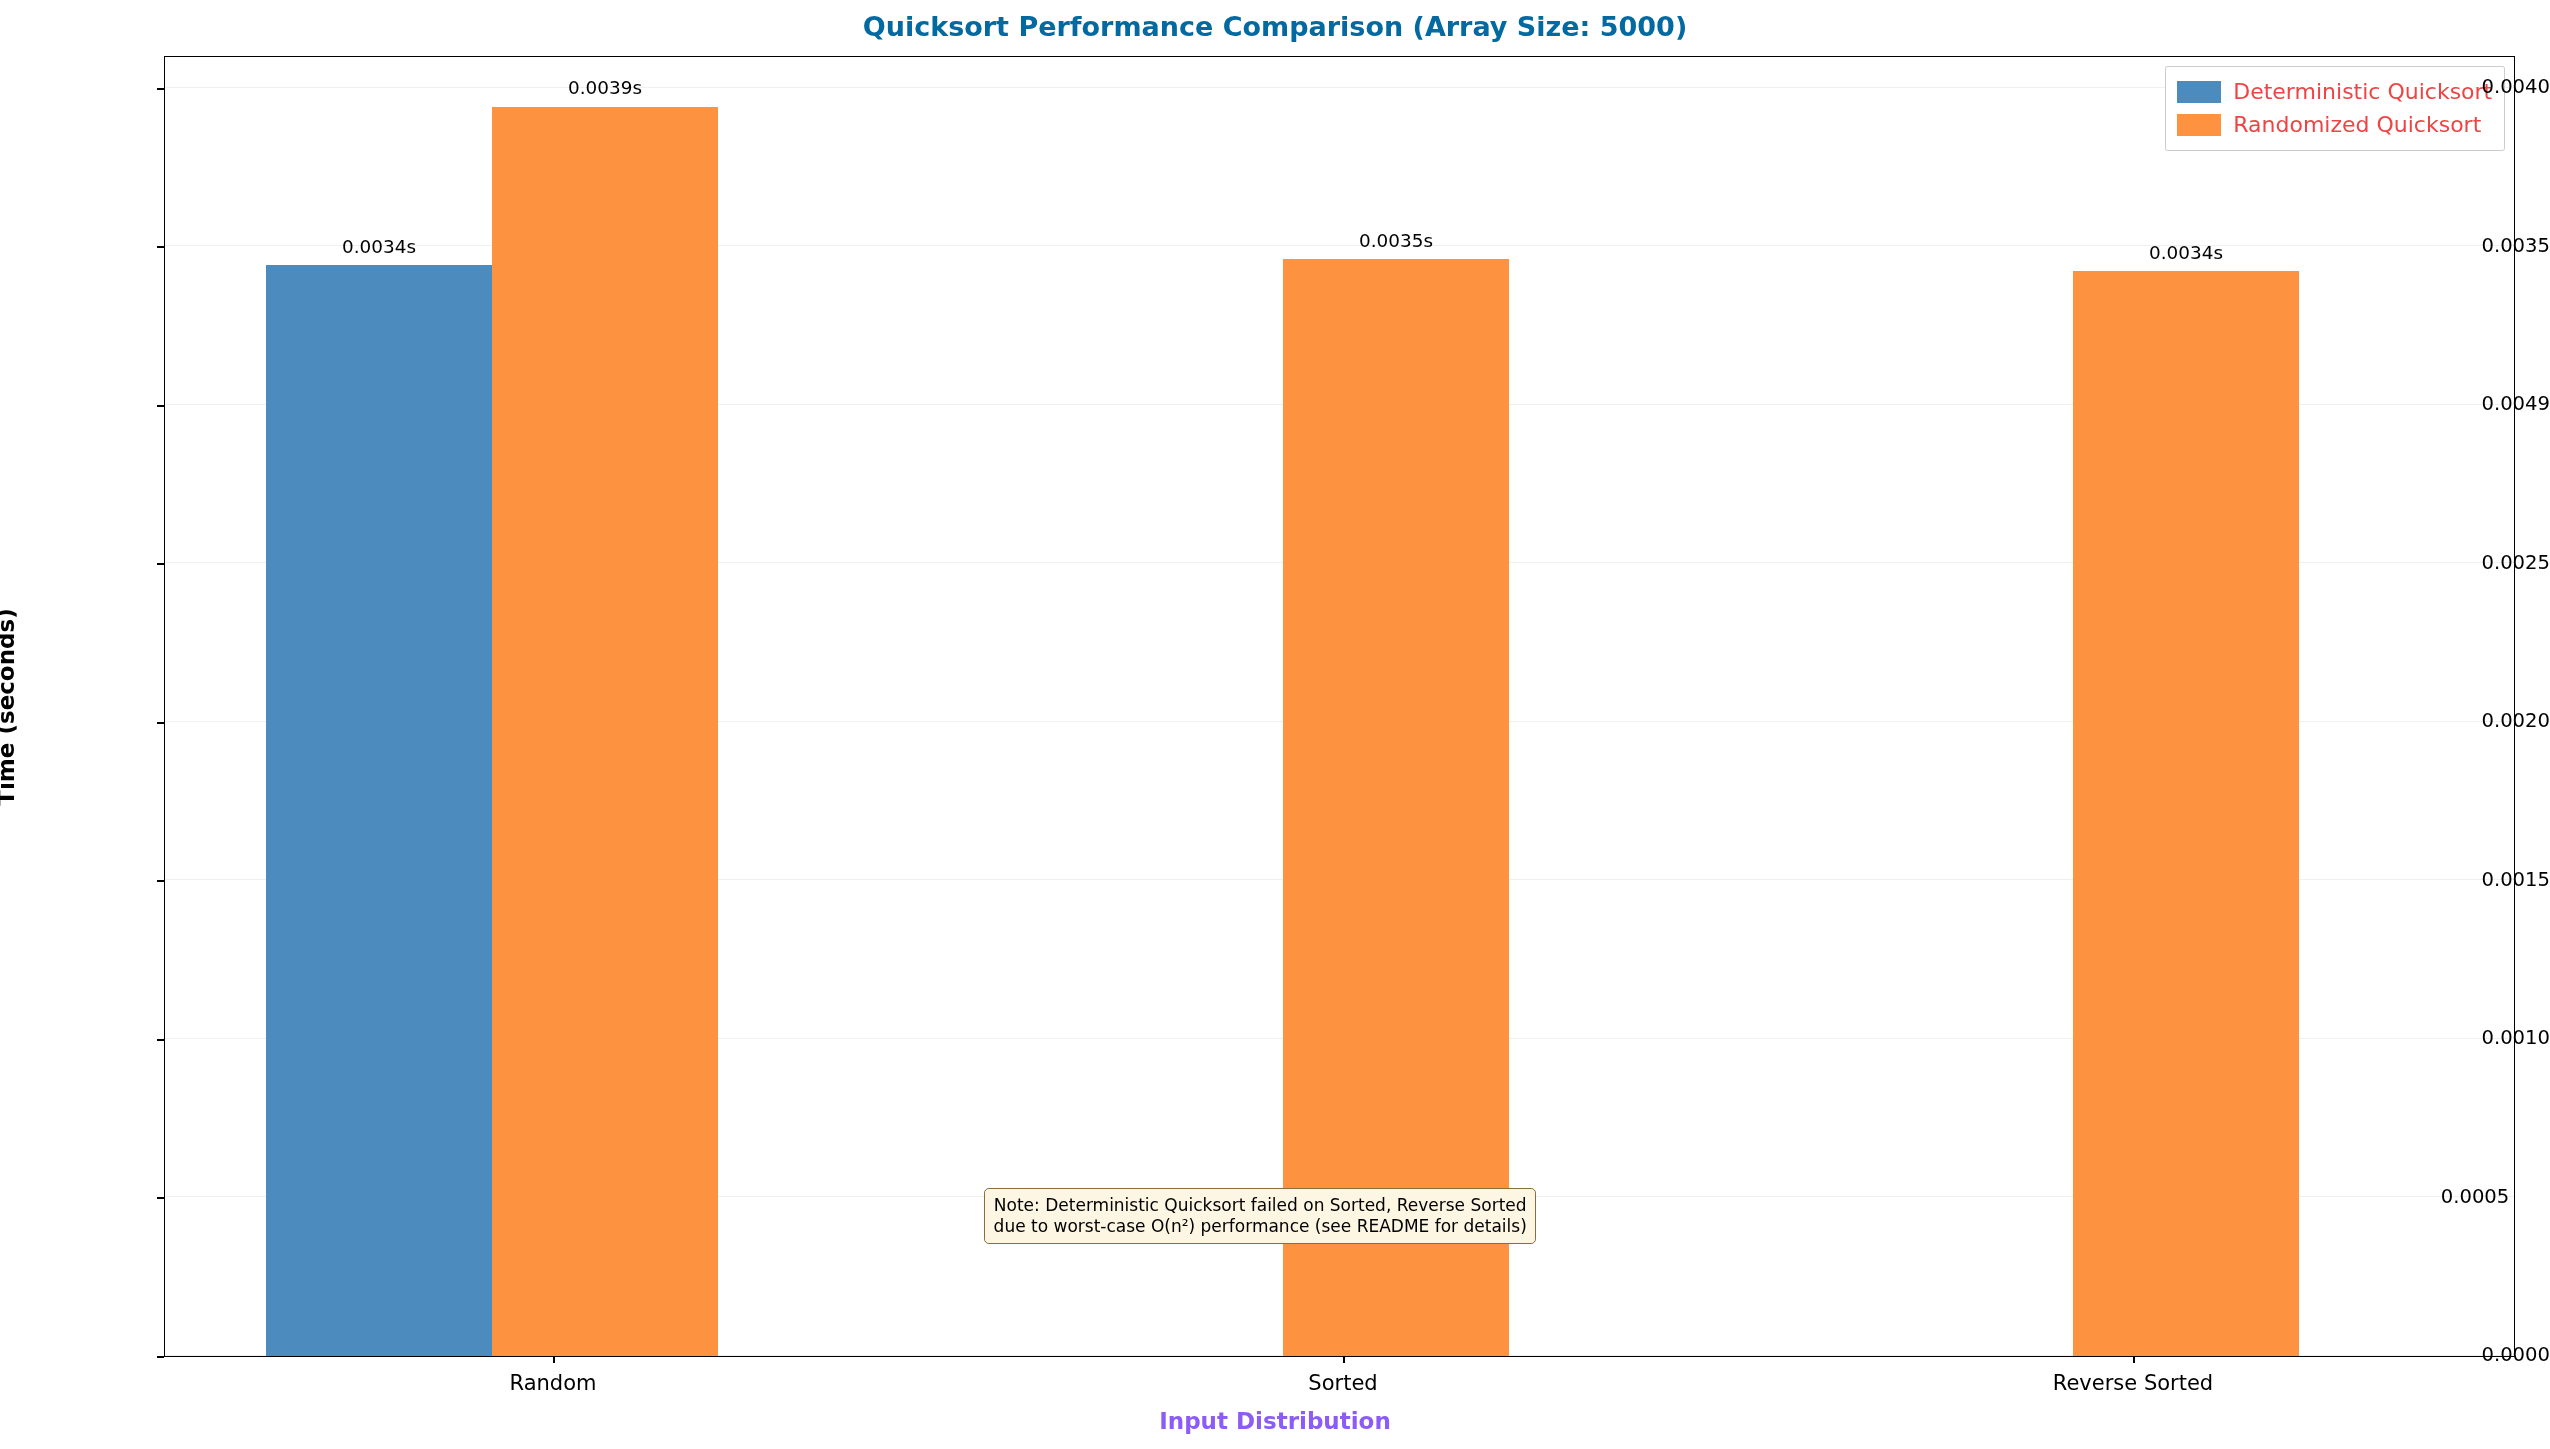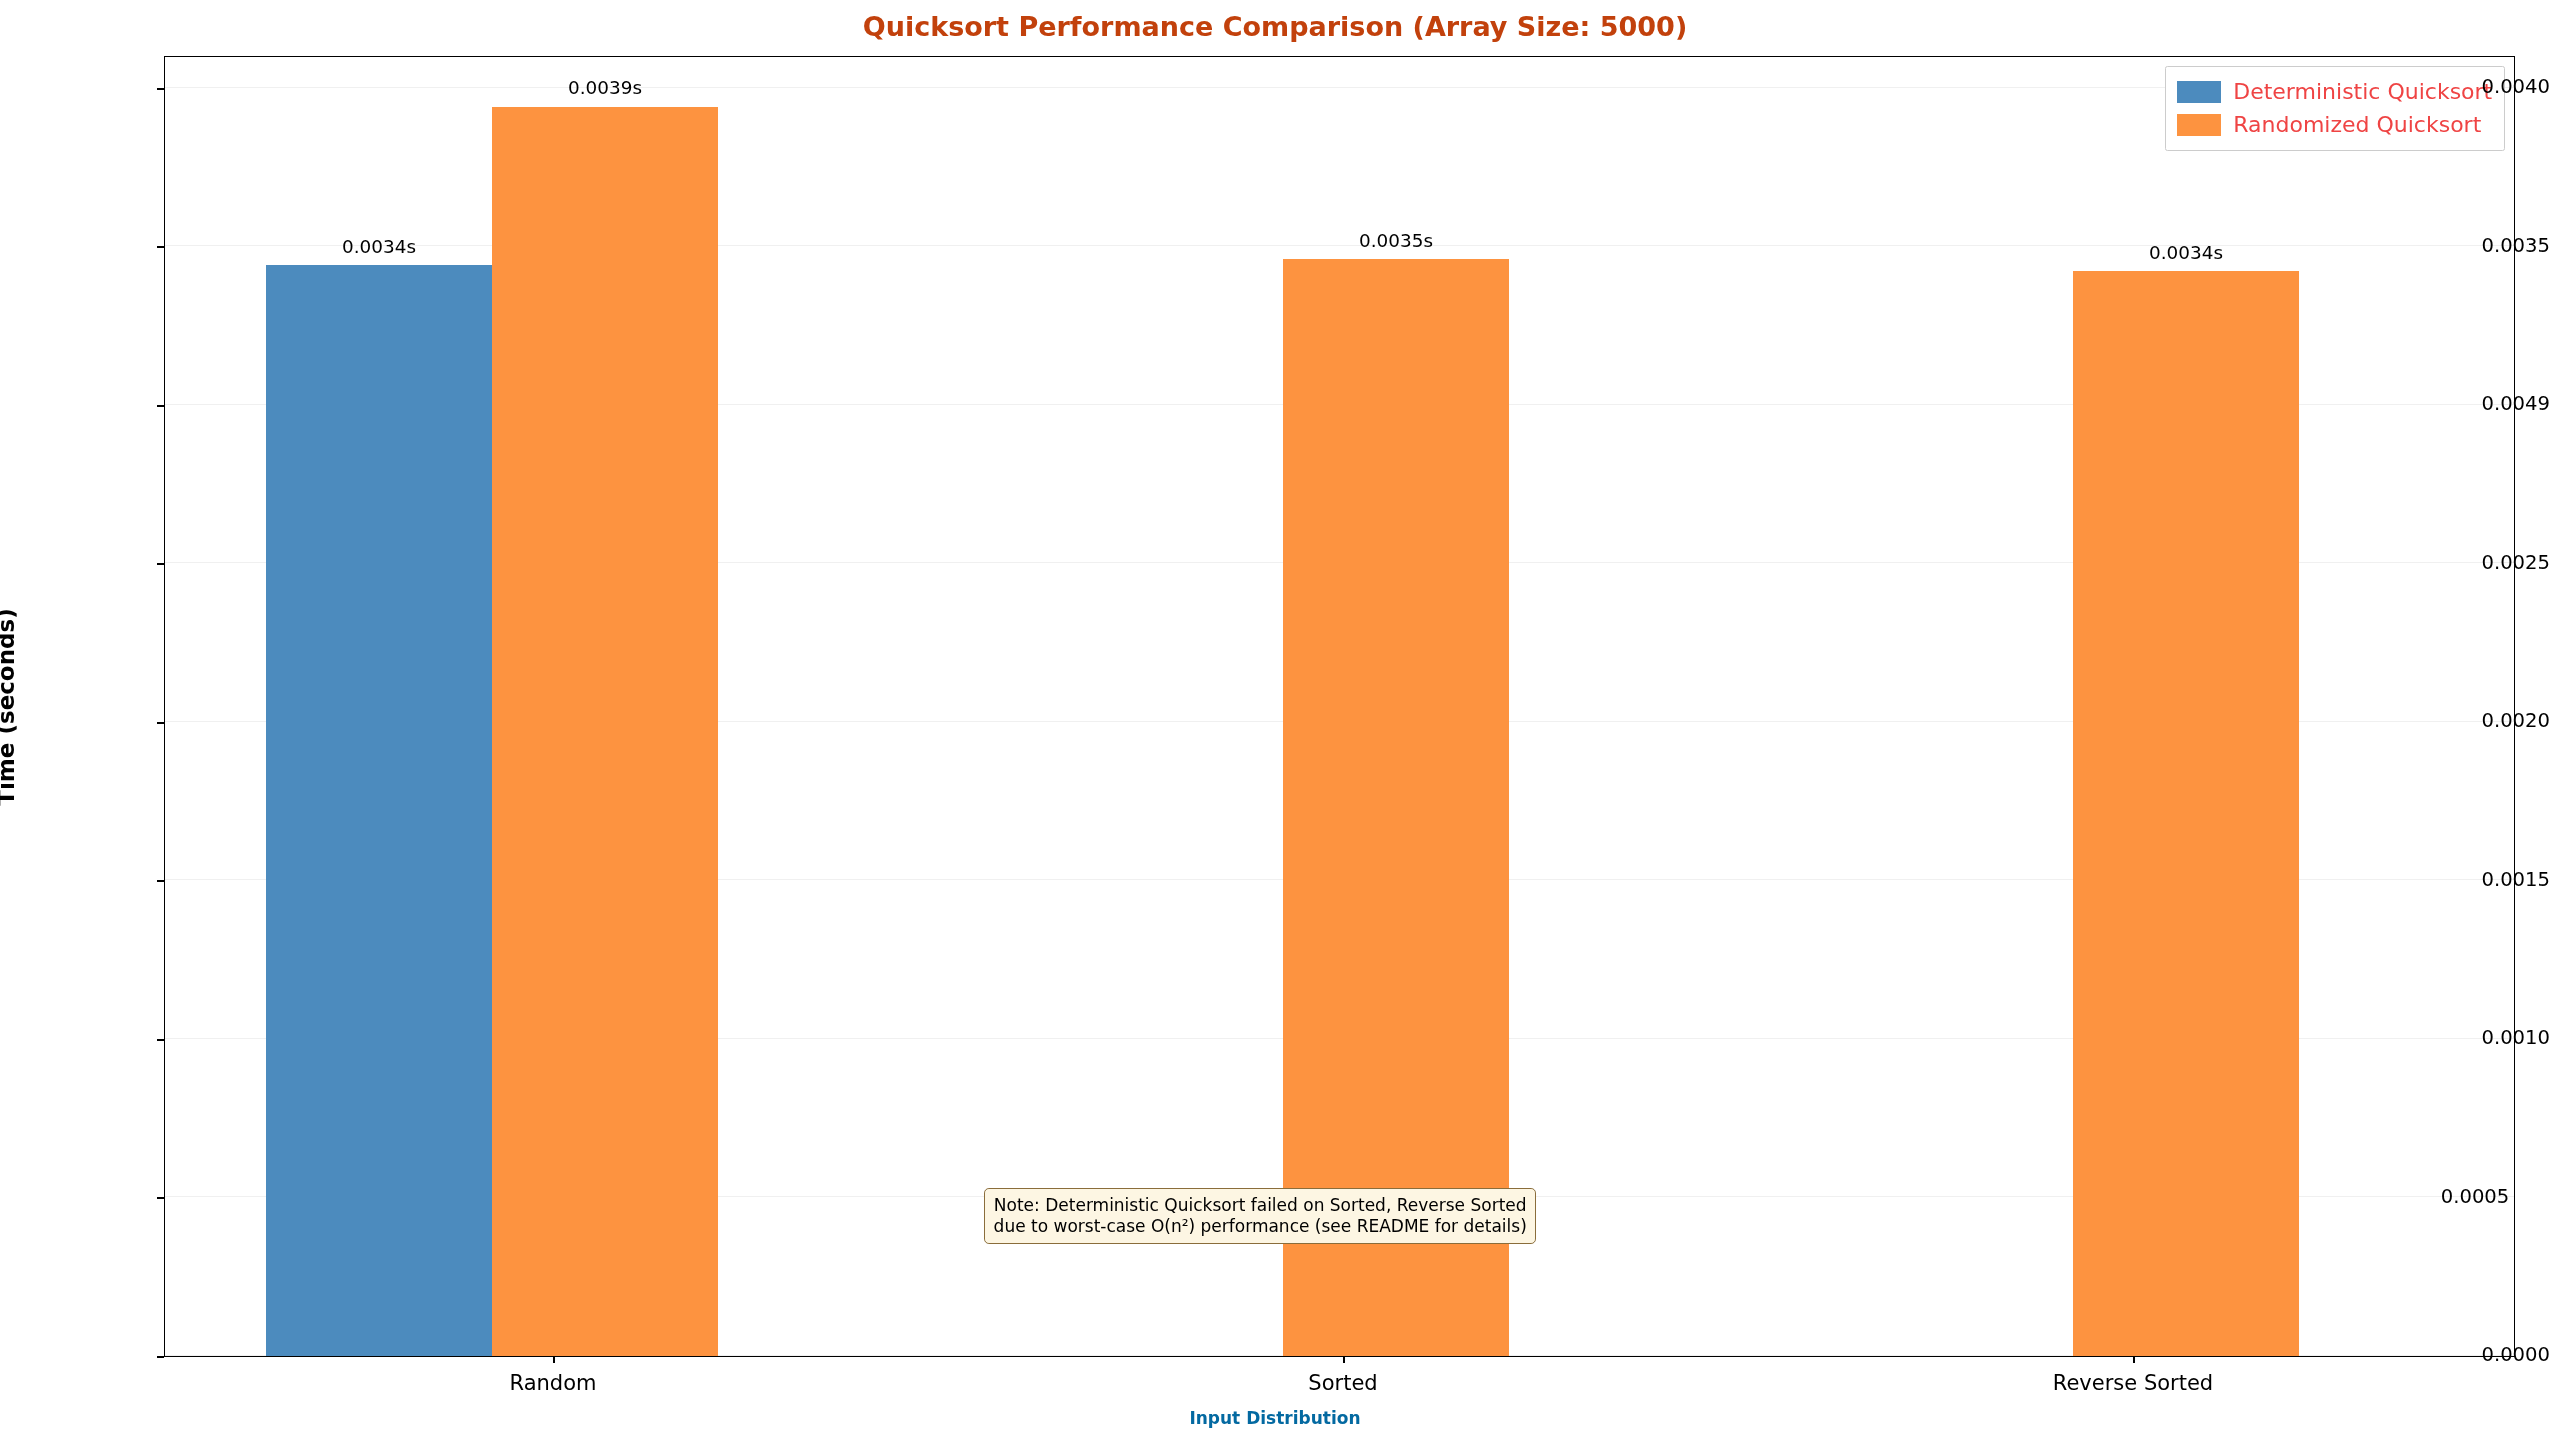--- a/index.html
+++ b/index.html
@@ -23,21 +23,21 @@
 
   
   #chart-title {
     position: absolute;
     left: 0;
     top: 11px;
     width: 2550px;
     text-align: center;
     font-size: 27px;
     font-weight: bold;
-    color: #c2410c;
+    color: #0369a1;
     letter-spacing: 0px;
   }
 
   
   #plot-area {
     position: absolute;
     left: 164px;
     top: 56px;
     width: 2351px;
     height: 1301px;
@@ -151,23 +151,23 @@
     font-weight: bold;
     color: #000000;
     white-space: nowrap;
   }
   #xlabel {
     position: absolute;
     left: 0;
     top: 1408px;
     width: 2550px;
     text-align: center;
-    font-size: 17px;
+    font-size: 23px;
     font-weight: bold;
-    color: #0369a1;
+    color: #8b5cf6;
   }
 </style>
 </head>
 <body>
 
 <div id="figure">
 
   <div id="chart-title">Quicksort Performance Comparison (Array Size: 5000)</div>
 
   <div id="plot-area">

